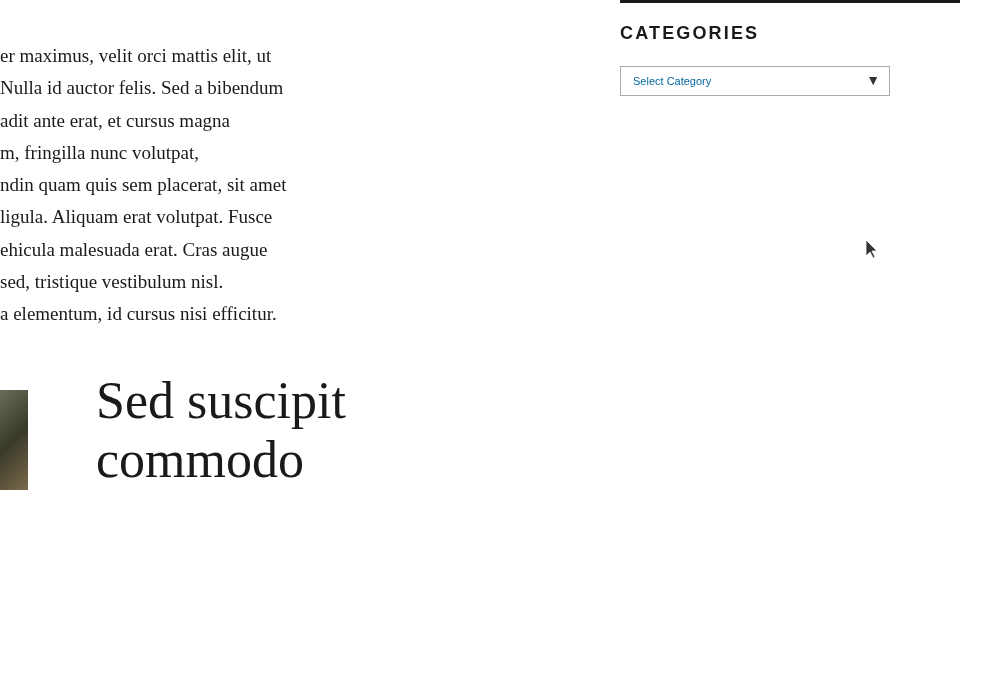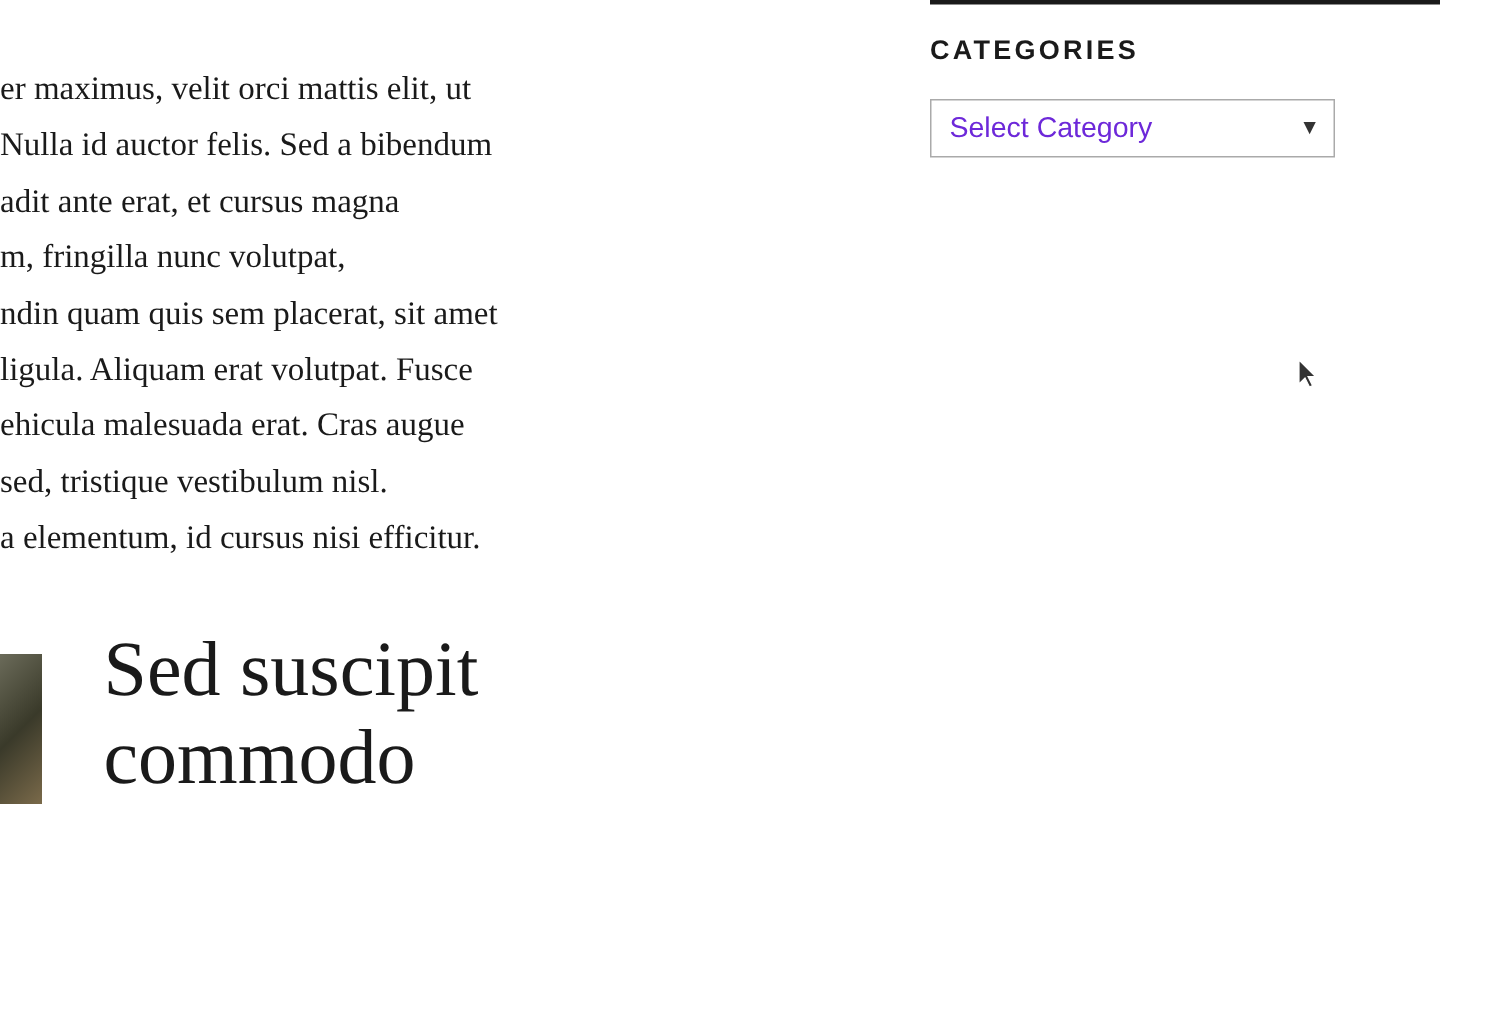--- a/index.html
+++ b/index.html
@@ -26,21 +26,21 @@
 
     
     .main-content {
       flex: 1;
       padding: 0 0 0 0;
       position: relative;
       overflow: hidden;
     }
 
     .article-text {
-      font-size: 22px;
+      font-size: 19px;
       line-height: 1.7;
       color: #1a1a1a;
       padding-top: 40px;
       padding-left: 0;
     }
 
     .article-text p {
       margin-bottom: 20px;
     }
 
@@ -84,23 +84,23 @@
       max-width: 270px;
     }
 
     .category-select {
       width: 100%;
       appearance: none;
       -webkit-appearance: none;
       background: #ffffff;
       border: 1px solid #aaaaaa;
       padding: 8px 36px 8px 12px;
-      font-size: 19px;
+      font-size: 11px;
       font-family: Arial, Helvetica, sans-serif;
-      color: #6d28d9;
+      color: #0369a1;
       cursor: pointer;
       outline: none;
     }
 
     .select-arrow {
       position: absolute;
       right: 10px;
       top: 50%;
       transform: translateY(-50%);
       pointer-events: none;
@@ -131,21 +131,21 @@
         adit ante erat, et cursus magna<br>
         m, fringilla nunc volutpat,<br>
         ndin quam quis sem placerat, sit amet<br>
         ligula. Aliquam erat volutpat. Fusce<br>
         ehicula malesuada erat. Cras augue<br>
         sed, tristique vestibulum nisl.<br>
         a elementum, id cursus nisi efficitur.
       </p>
     </div>
 
-    <div style="position: relative; margin-top: 30px; padding-left: 31px;">
+    <div style="position: relative; margin-top: 30px; padding-left: 58px;">
       <div class="thumb-placeholder"></div>
       <h2 class="article-next-title" style="padding-left: 38px;">
         Sed suscipit<br>commodo
       </h2>
     </div>
   </div>
 
   <div class="sidebar">
     <div class="sidebar-top-line"></div>
 

